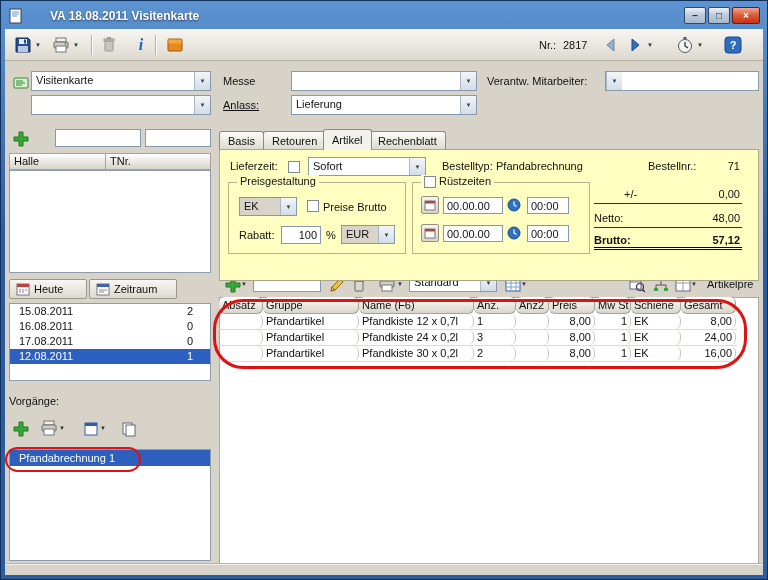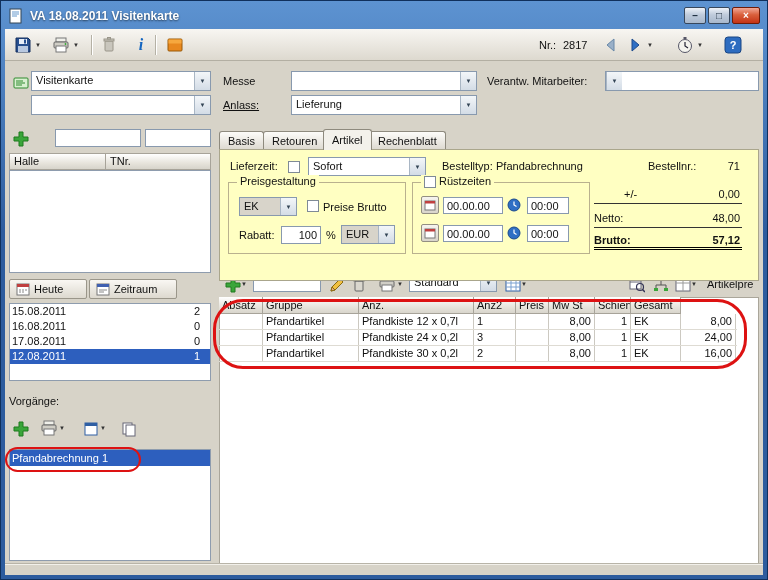--- a/index.html
+++ b/index.html
@@ -1,19 +1,19 @@
 <!DOCTYPE html>
 <html><head>
 <meta charset="utf-8">
 <style>
 *{margin:0;padding:0;box-sizing:border-box;cursor:default;}
 html,body{width:768px;height:580px;overflow:hidden;}
 body{font-family:"Liberation Sans","DejaVu Sans",sans-serif;font-size:11px;color:#111;background:#4b7ab5;position:relative;}
 .frame{position:absolute;inset:0;border:1px solid #10305c;background:linear-gradient(180deg,#5d93d1,#2d5c9e 40%,#2d5c9e);}
-.titlebar{position:absolute;left:2px;top:2px;right:2px;height:25px;display:flex;align-items:center;padding:0 5px;color:#fff;font-weight:bold;font-size:12px;text-shadow:0 1px 2px rgba(0,0,0,.55);}
+.titlebar{position:absolute;left:2px;top:2px;right:2px;height:25px;display:flex;align-items:center;padding:0 5px;color:#fff;font-weight:bold;font-size:12px;text-shadow:0 1px 2px rgba(0,0,0,.55);gap:20px;}
 .ticon{width:16px;height:16px;margin-right:6px;display:inline-flex;}
 .winbtns{margin-left:auto;display:flex;gap:2px;}
 .wbtn{width:22px;height:17px;border:1px solid #37475c;border-radius:2px;background:linear-gradient(#eef2f8,#bfcbdb 45%,#a8b8cc);display:flex;align-items:center;justify-content:center;font-size:10px;color:#1c2c3c;font-weight:bold;text-shadow:none;}
 .wbtn.close{width:28px;background:linear-gradient(#f2a896,#d9603c 45%,#c43315);color:#fff;border-color:#6e1b08;}
 .client{position:absolute;left:4px;right:4px;top:28px;bottom:4px;background:#d7d3c8;overflow:hidden;}
 .toolbar{position:absolute;left:0;top:0;width:100%;height:32px;background:linear-gradient(#f8f6f2,#ddd9cf);border-bottom:1px solid #b3afa3;}
 .toolbar>*{position:absolute;top:6px;}
 .tbtn{width:20px;height:20px;display:inline-flex;align-items:center;justify-content:center;}
 .darr{font-size:6px;color:#333;width:10px;text-align:center;}
 .toolbar .darr{top:13px;}
@@ -24,39 +24,39 @@
 .combo.gray{background:#d8d4ca;}
 .inputbox{position:absolute;background:#fff;border:1px solid #8899ae;padding:2px 3px;overflow:hidden;white-space:nowrap;}
 .inputbox.r{text-align:right;}
 .chk{width:12px;height:12px;background:#fff;border:1px solid #7f8a96;display:inline-block;vertical-align:middle;}
 .lbl{position:absolute;white-space:nowrap;}
 .sunkbox{position:absolute;background:#fff;border:1px solid #8e9cae;overflow:hidden;}
 .lvhead{position:absolute;display:flex;height:17px;}
 .lvhead .hc{background:linear-gradient(#fff,#e7e4dc 60%,#d7d4cb);border:1px solid #a7a399;border-left:none;padding:1px 4px;overflow:hidden;}
 .lvhead .hc:first-child{border-left:1px solid #a7a399;}
 .btn{position:absolute;height:20px;background:linear-gradient(#f9f7f3,#ddd9cf);border:1px solid #9a968a;border-radius:2px;display:flex;align-items:center;gap:4px;padding:0 6px;}
-.listrow{height:15px;line-height:15px;padding:0 2px;display:flex;white-space:nowrap;}
+.listrow{height:15px;line-height:15px;padding:0 9px;display:flex;white-space:nowrap;}
 .listrow .cnt{margin-left:auto;padding-right:8px;}
 .listrow.sel{background:#2d5fbe;color:#fff;}
 .tabs .tab{position:absolute;top:102px;height:19px;padding:3px 8px 0;background:linear-gradient(#fdfcf9,#dcd8cf);border:1px solid #8e8a7e;border-bottom:none;border-radius:3px 3px 0 0;white-space:nowrap;}
 .tabs .tab.active{top:100px;height:21px;padding-top:4px;background:#f3f1eb;z-index:3;}
 .ypanel{position:absolute;left:214px;top:120px;width:540px;height:132px;background:#ffffc2;border:1px solid #aaa68c;z-index:2;}
 .gbox{position:absolute;border:1px solid #b9b18e;}
 .gleg{position:absolute;top:-8px;background:#ffffc2;padding:0 3px;white-space:nowrap;}
 .sbtn{position:absolute;width:18px;height:18px;background:linear-gradient(#f6f4ef,#d9d5cb);border:1px solid #938f82;border-radius:2px;display:flex;align-items:center;justify-content:center;}
 .totrow{position:absolute;left:374px;width:148px;height:18px;}
 .totrow .tl{position:absolute;left:0;top:2px;}
 .totrow .tv{position:absolute;right:2px;top:2px;}
 .totrow.u1{border-bottom:1px solid #333;}
 .totrow.u2{border-bottom:3px double #000;font-weight:bold;}
 .mainwhite{position:absolute;left:214px;top:268px;width:540px;height:268px;background:#fff;border:1px solid #aaa69a;}
 .atable{position:absolute;left:214px;top:268px;width:518px;z-index:2;}
 .arow{display:grid;grid-template-columns:44px 96px 115px 42px 33px 46px 36px 50px 55px;height:16px;}
 .arow.head{height:17px;}
-.arow .c{padding:1px 3px;overflow:hidden;white-space:nowrap;border-right:1px solid #ccc9c1;line-height:13px;}
+.arow .c{padding:1px 3px;overflow:hidden;white-space:nowrap;border-right:1px solid #ccc9c1;line-height:13px;border-radius:6px;}
 .arow .c.r{text-align:right;}
 .arow.head .c{background:linear-gradient(#fff,#e8e5dd 60%,#d8d5cc);border-right:1px solid #a7a399;border-bottom:1px solid #a7a399;line-height:14px;}
 .body-row{border-bottom:1px solid #dedbd3;}
 .redmark{position:absolute;border:3px solid #dd1212;border-radius:30px;z-index:40;pointer-events:none;}
 .statusbar{position:absolute;left:0;right:0;bottom:0;height:12px;background:#d7d3c8;border-top:1px solid #b8b4a8;box-shadow:inset 0 1px 0 #f2f0ea;}
 svg{display:block;}
 </style>
 </head>
 <body>
 
@@ -415,20 +415,21 @@
     </span>
     <span class="darr" style="position:absolute;left:684px;top:252px;">▼</span>
     <span class="lbl" style="left:702px;top:249px;width:52px;overflow:hidden;">Artikelpre</span>
 
     <div class="mainwhite"></div>
 
     <div class="atable">
       <div class="arow head">
         <span class="c">Absatz</span>
         <span class="c">Gruppe</span>
+        <span class="c">Name (F6)</span>
         <span class="c">Anz.</span>
         <span class="c">Anz2</span>
         <span class="c">Preis</span>
         <span class="c">Mw St</span>
         <span class="c">Schiene</span>
         <span class="c">Gesamt</span>
       </div>
       <div class="arow body-row">
         <span class="c"></span>
         <span class="c">Pfandartikel</span>

